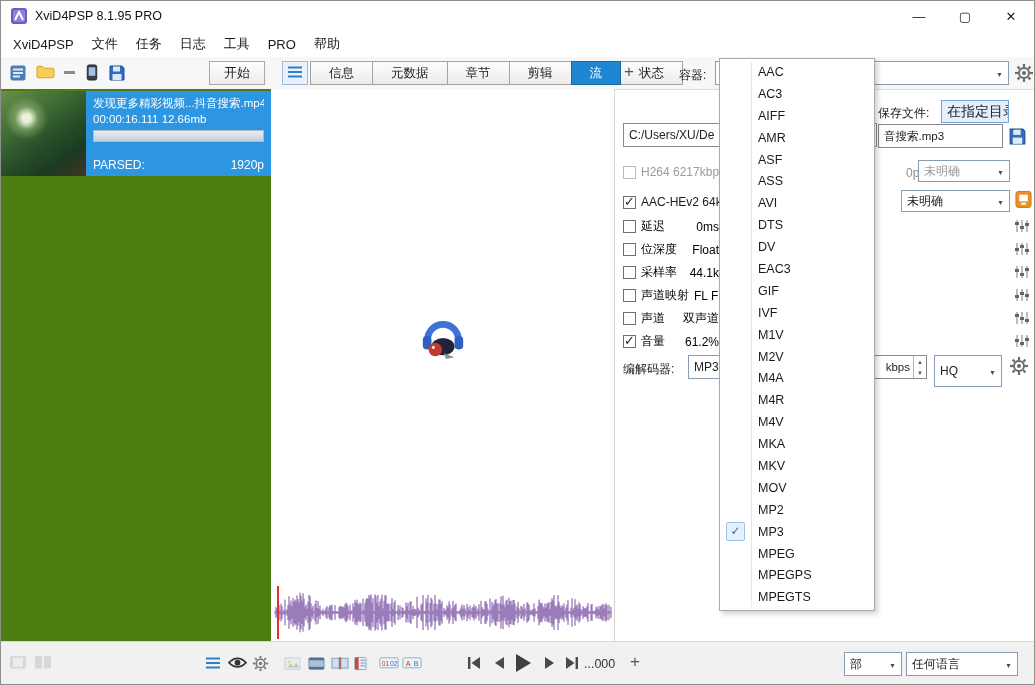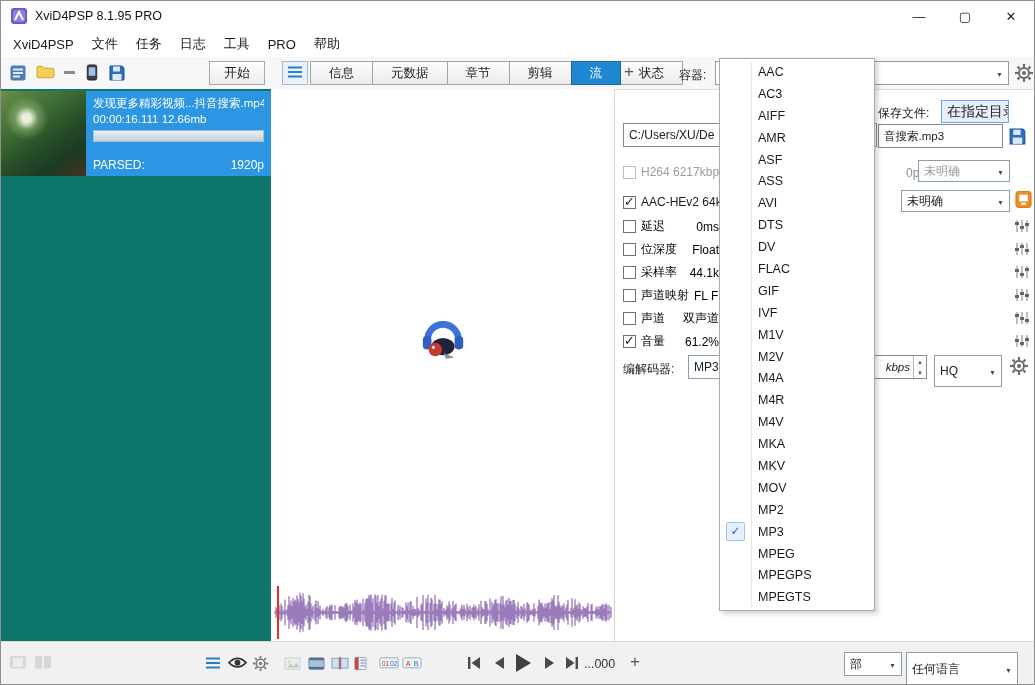--- a/index.html
+++ b/index.html
@@ -44,26 +44,26 @@
   .trackrow.disabled { color:#9b9b9b; }
   .trackrow.disabled .cb { border-color:#bcbcbc; }
 
   
   .options { position:absolute; left:622px; top:214px; width:96px; }
   .optrow { height:23px; display:flex; align-items:center; gap:5px; font-size:12px; color:#000000; white-space:nowrap; }
   .oval { margin-left:auto; }
 
   
   .spin { position:absolute; background:#fff; border:1px solid #898989; display:flex; align-items:stretch; font-size:11.5px; color:#222; }
-  .spin .val { flex:1; display:flex; align-items:center; justify-content:flex-end; padding-right:3px; white-space:nowrap; overflow:hidden;font-style:italic; }
+  .spin .val { flex:1; display:flex; align-items:center; justify-content:flex-end; padding-right:3px; white-space:nowrap; overflow:hidden; }
   .spinbtns { width:13px; border-left:1px solid #b5b5b5; display:flex; flex-direction:column; }
   .spinbtns span { flex:1; display:flex; align-items:center; justify-content:center; font-size:6px; color:#555; }
 
   
-  .filelist { position:absolute; left:0; top:88px; width:270px; height:552px; background:#0f766e; }
+  .filelist { position:absolute; left:0; top:88px; width:270px; height:552px; background:#4d7c0f; }
   .fileitem { position:absolute; left:0; top:2px; width:270px; height:85px; display:flex; }
   .thumb { width:85px; height:85px; flex:none;
     background: radial-gradient(circle at 30% 32%, rgba(242,248,225,.95) 0 5%, rgba(180,210,150,.4) 14%, transparent 26%),
                 linear-gradient(145deg,#6a8f4a 0%,#3c6b33 35%,#274d27 58%,#1b3a24 78%,#46341f 100%); }
   .fileinfo { flex:1; background:#2d96e2; color:#fff; padding:5px 7px 4px 7px; display:flex; flex-direction:column; font-size:11.5px; overflow:hidden; }
   .fname, .fmeta { white-space:nowrap; overflow:hidden; }
   .fmeta { margin-top:2px; }
   .fbar { height:12px; margin-top:5px; background:linear-gradient(#e9eef3,#c6d0d9); border:1px solid #a9bac8; }
   .fstatus { margin-top:auto; display:flex; justify-content:space-between; font-size:12px; }
 
@@ -576,21 +576,21 @@
         </svg>
     </span>
 
     <span class="counter">...000</span>
     <span class="bicon pluslbl" style="left:629px;top:10px;">+</span>
 
     <div class="combo" style="left:843px;top:10px;width:58px;height:24px;justify-content:flex-end;">
       <span>部</span>
       <span class="arrow"></span>
     </div>
-    <div class="combo" style="left:905px;top:10px;width:112px;height:34px;">
+    <div class="combo" style="left:905px;top:10px;width:112px;height:24px;">
       <span>任何语言</span>
       <span class="arrow"></span>
     </div>
   </div>
 
   <div class="fmenu">
       <div class="mitem">
         <span class="mcheck"></span>
         <span class="mlabel">AAC</span>
       </div>
@@ -621,21 +621,21 @@
       <div class="mitem">
         <span class="mcheck"></span>
         <span class="mlabel">DTS</span>
       </div>
       <div class="mitem">
         <span class="mcheck"></span>
         <span class="mlabel">DV</span>
       </div>
       <div class="mitem">
         <span class="mcheck"></span>
-        <span class="mlabel">FLAC</span>
+        <span class="mlabel">EAC3</span>
       </div>
       <div class="mitem">
         <span class="mcheck"></span>
         <span class="mlabel">GIF</span>
       </div>
       <div class="mitem">
         <span class="mcheck"></span>
         <span class="mlabel">IVF</span>
       </div>
       <div class="mitem">

